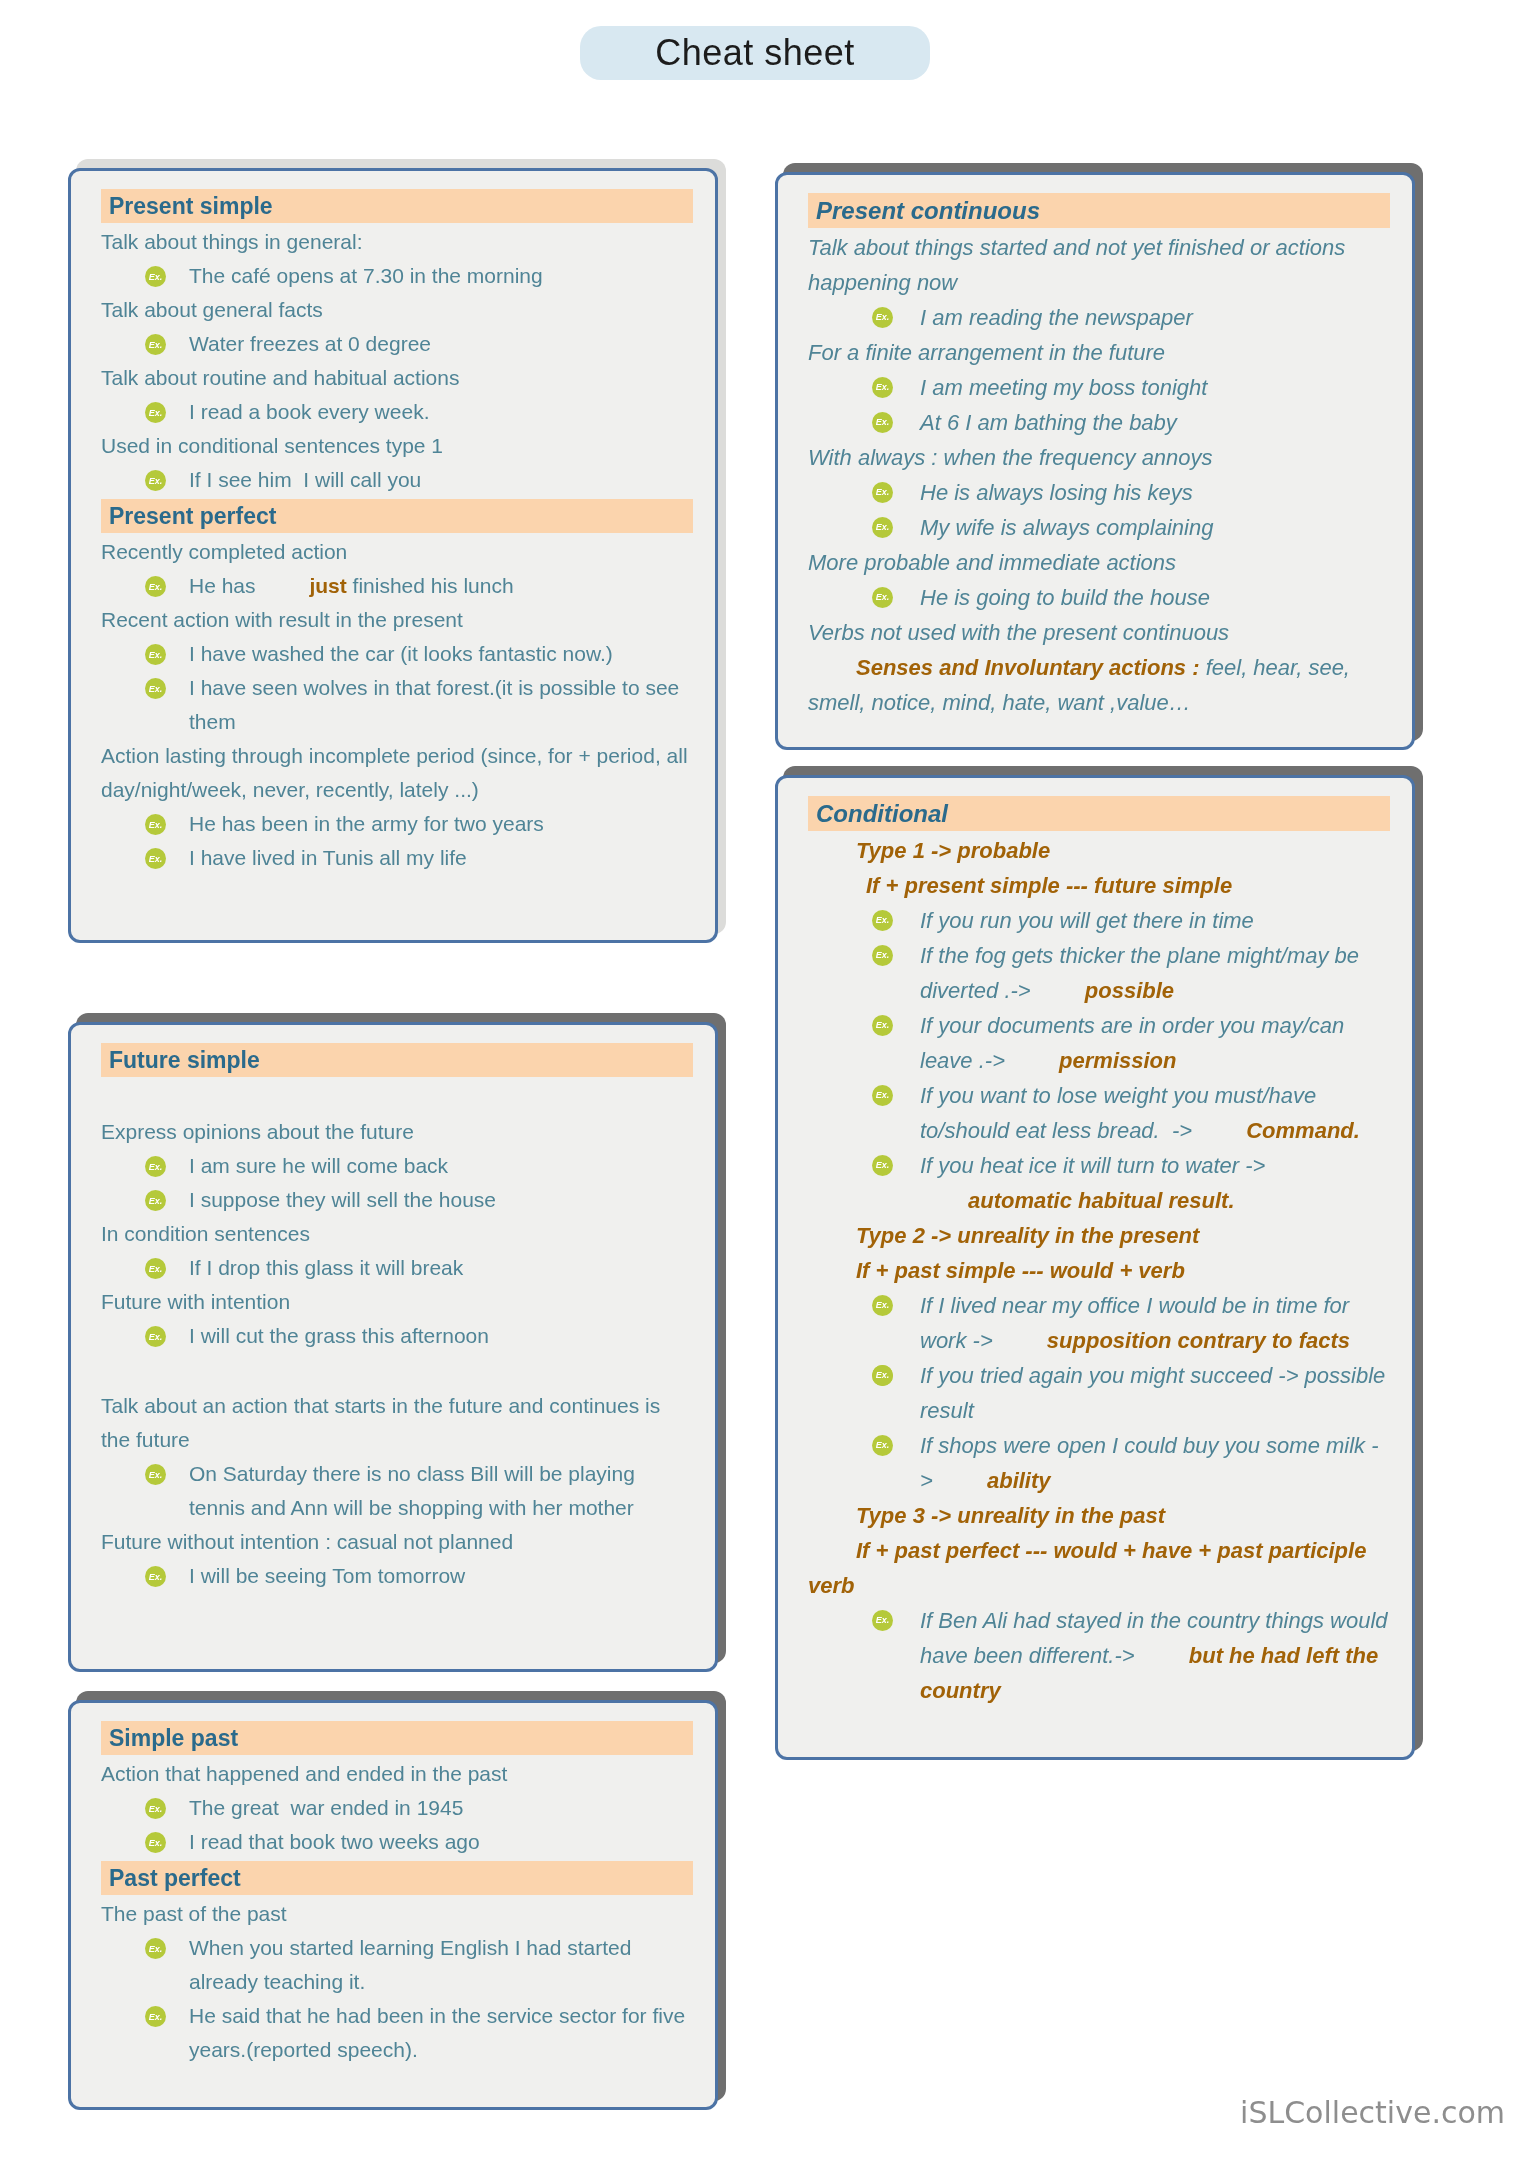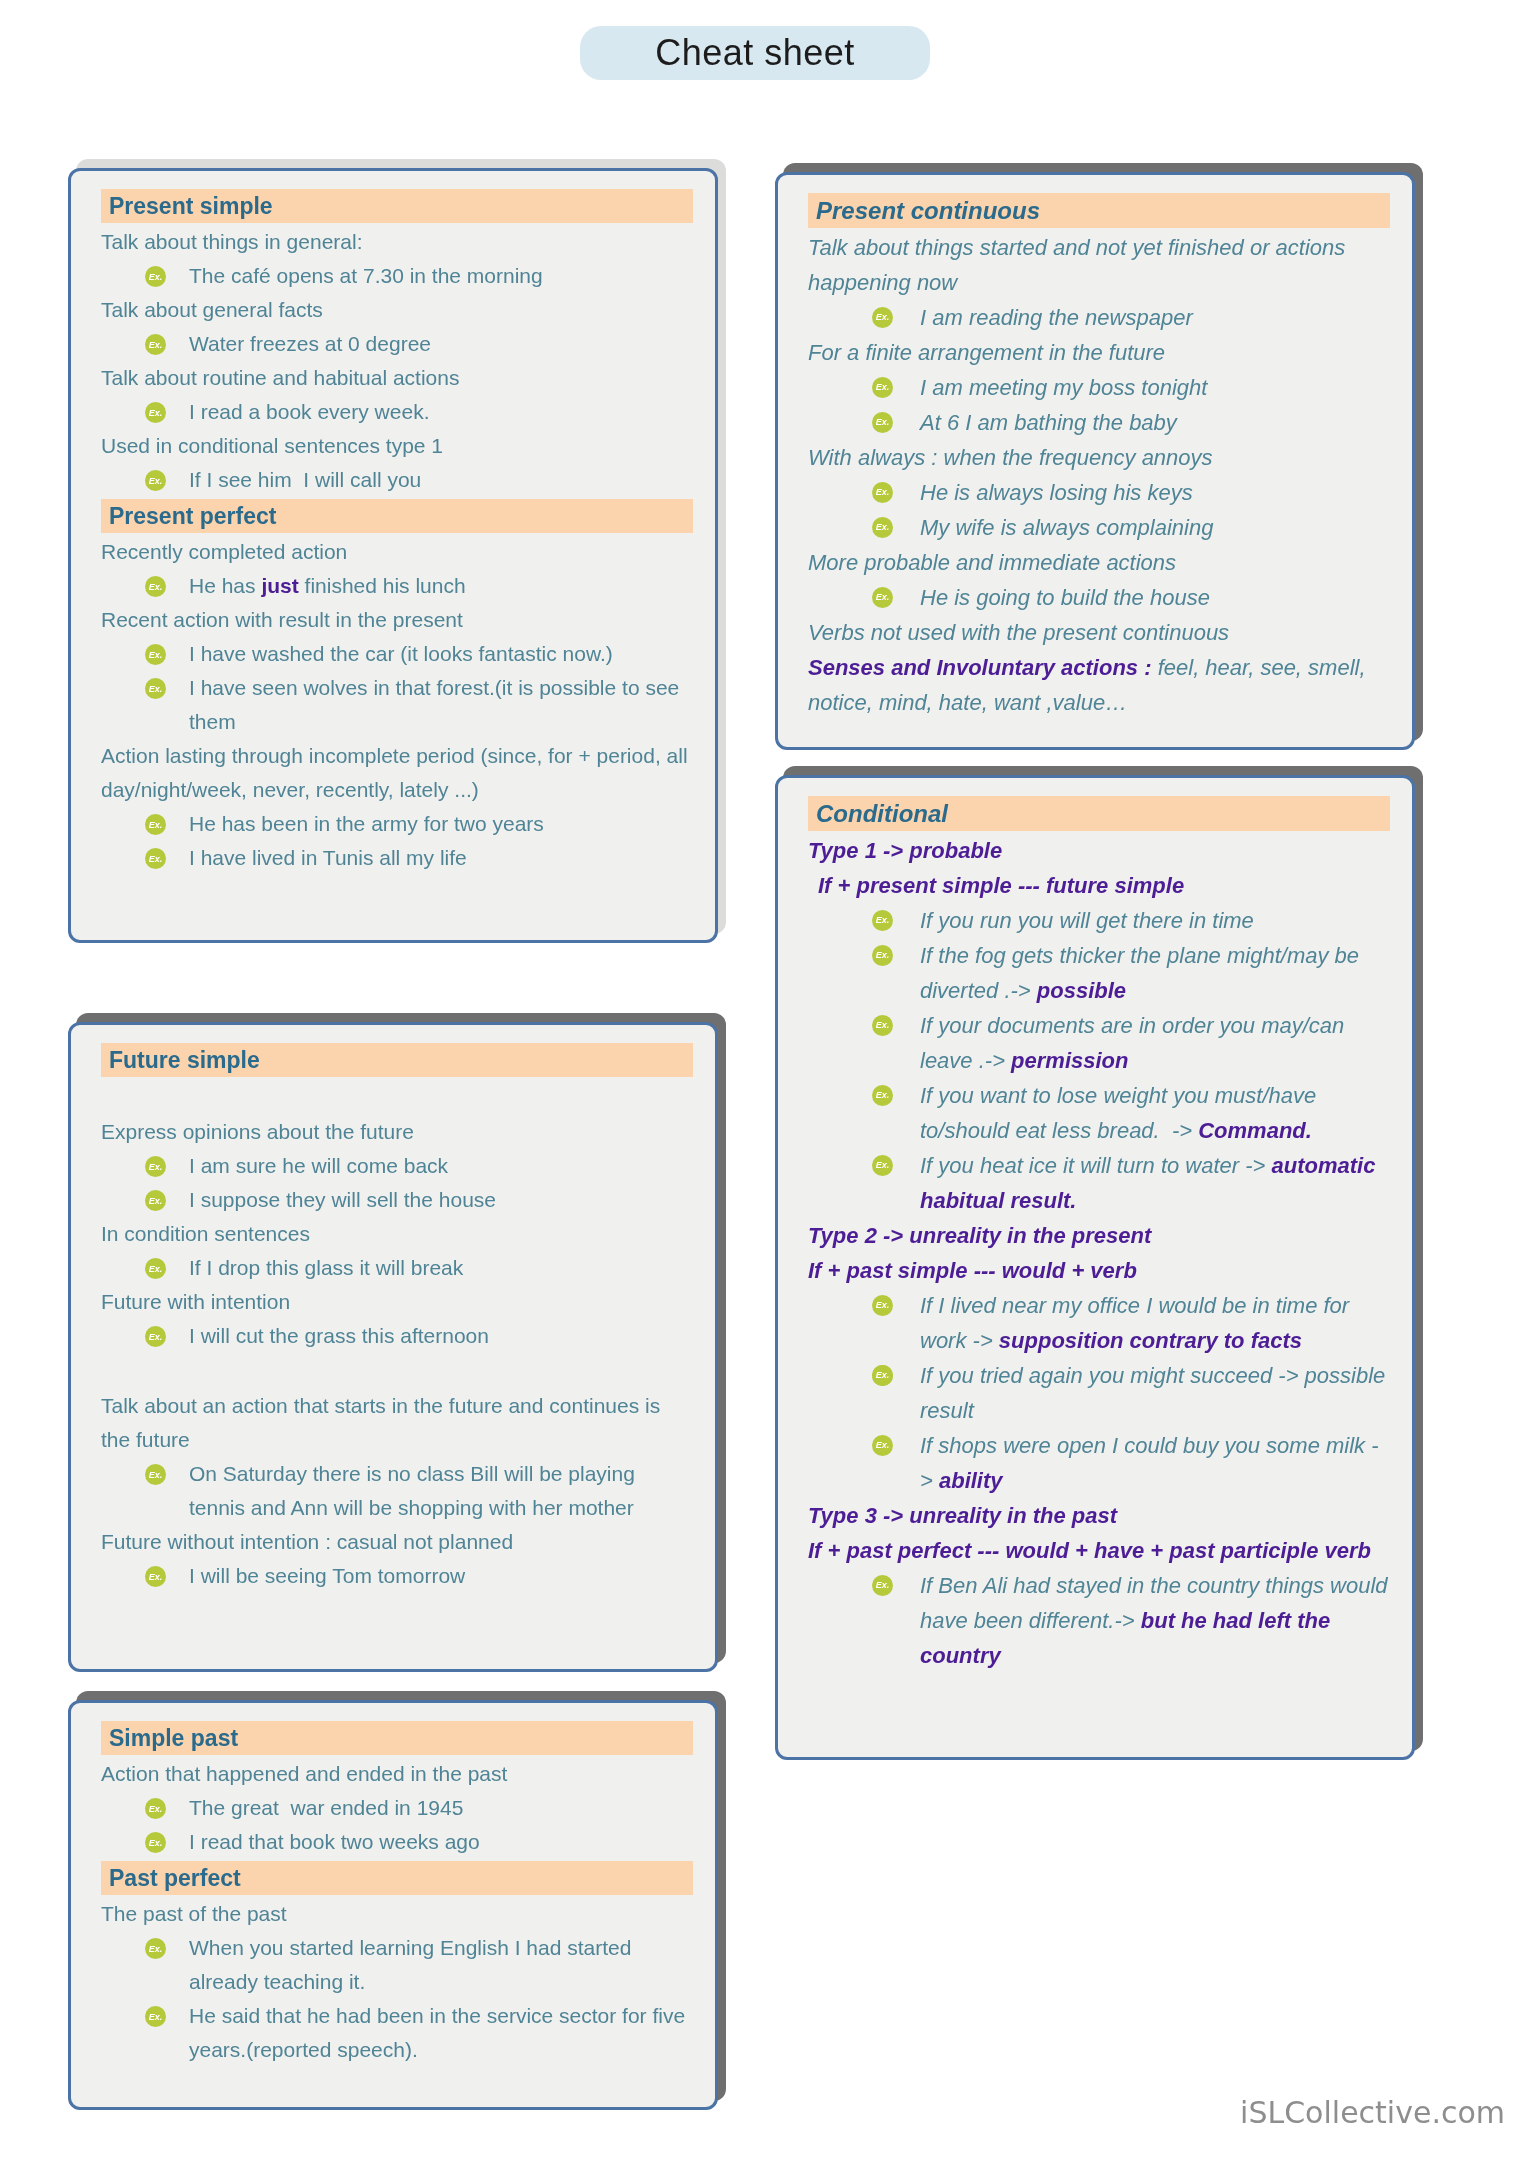--- a/index.html
+++ b/index.html
@@ -32,21 +32,21 @@
     background:#fbd4ad; color:#2a6a8c; font-weight:bold;
     font-size:23px; line-height:34px; padding-left:8px;
     margin:2px 0 2px 0;
   }
   .italic .h-line { font-size:24px; line-height:35px; }
   .t-line {
     color:#4f8496; font-size:21px; line-height:34px; white-space:pre-wrap;
   }
   .italic .t-line { font-size:22px; line-height:35px; }
   .t-line.ind { padding-left:10px; }
-  .seg-b { font-weight:bold; color:#4c1d95; }
+  .seg-b { font-weight:bold; color:#a16207;margin-left:48px; }
   .example { position:relative; padding-left:88px; }
   .italic .example { padding-left:112px; }
   .ex-icon {
     position:absolute; left:44px; top:7px; width:21px; height:21px;
     border-radius:50%; background:#b5c93a; color:#ffffff;
     font-size:9px; font-weight:bold; font-style:italic;
     display:flex; align-items:center; justify-content:center;
   }
   .italic .ex-icon { left:64px; }
   .sp { height:36px; }

